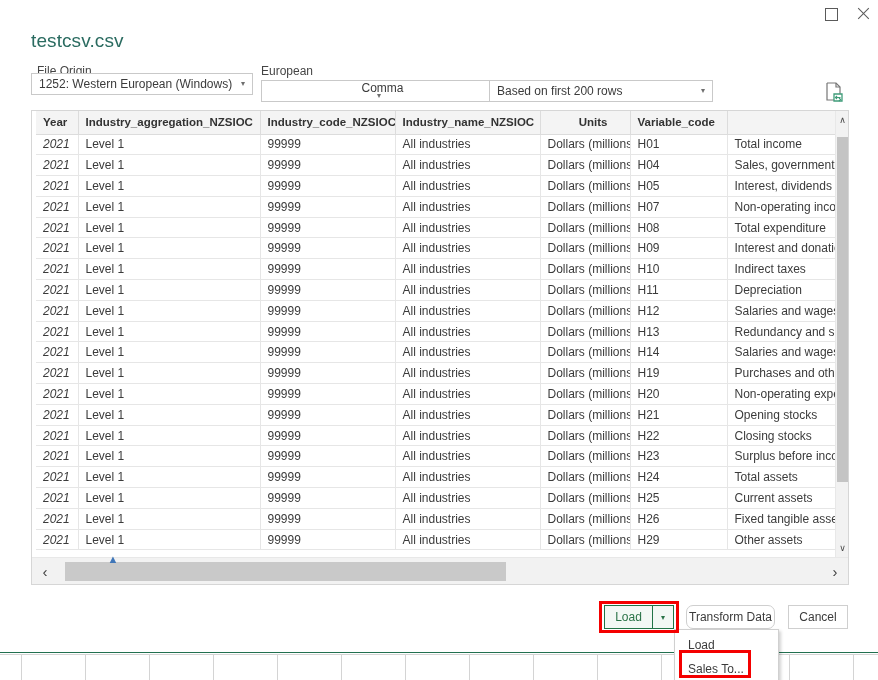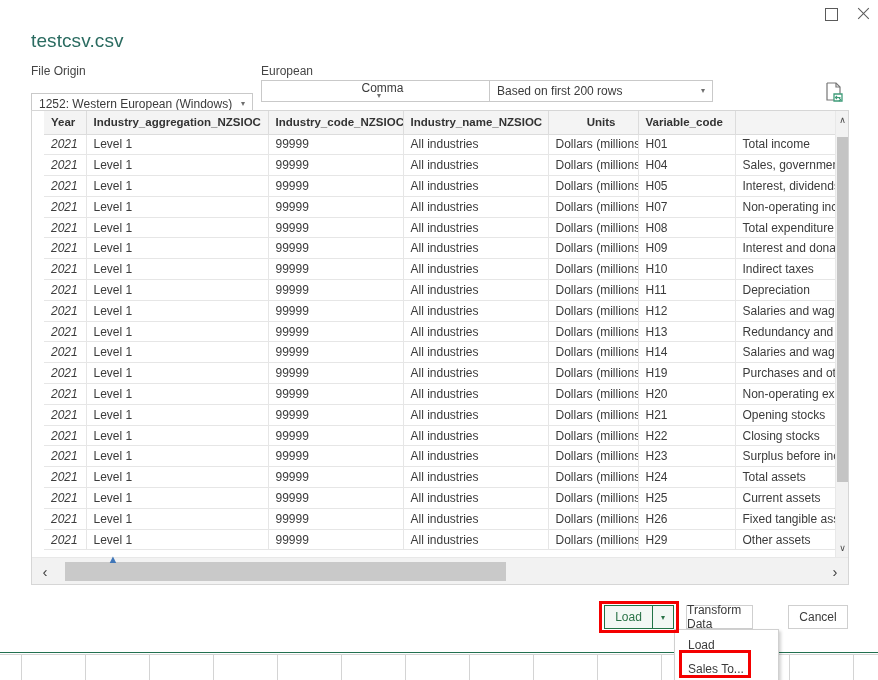--- a/index.html
+++ b/index.html
@@ -126,22 +126,22 @@
   }
   .combo .caret {
     width: 18px;
     text-align: center;
     font-size: 8px;
     color: #6e6e6e;
     line-height: 1;
     padding-bottom: 1px;
   }
 
-  #lbl-origin   { left: 31px;  top: 64px; }
-  #cmb-origin   { left: 31px;  top: 93px; width: 222px; }
+  #lbl-origin   { left: 37px;  top: 64px; }
+  #cmb-origin   { left: 31px;  top: 73px; width: 222px; }
   #lbl-delim    { left: 261px; top: 64px; }
   #cmb-delim    { left: 261px; top: 80px; width: 236px; flex-direction: column; }
   #lbl-dtype    { left: 489px; top: 79px; }
   #cmb-dtype    { left: 489px; top: 80px; width: 224px; }
 
   
   #refresh-file-icon {
     position: absolute;
     left: 824px; top: 81px;
     width: 20px; height: 22px;
@@ -152,21 +152,21 @@
     position: absolute;
     left: 31px; top: 110px;
     width: 818px; height: 475px;
     border: 1px solid #d6d6d6;
     box-sizing: border-box;
     background: #ffffff;
     overflow: hidden;
   }
   #grid-clip {
     position: absolute;
-    left: 12px; top: 0;
+    left: 4px; top: 0;
     width: 805px;
     height: 446px;
     overflow: hidden;
   }
   table.preview-table {
     border-collapse: collapse;
     table-layout: fixed;
     width: 880px;
     font-size: 12px;
   }
@@ -296,21 +296,21 @@
     color: #2a7347;
     border-right: 1px solid #217346;
     box-sizing: border-box;
   }
   #btn-load-caret {
     width: 20px;
     display: flex; align-items: center; justify-content: center;
     font-size: 8px;
     color: #2a7347;
   }
-  #btn-transform { left: 686px; top: 605px; width: 67px; }
+  #btn-transform { left: 686px; top: 605px; width: 89px; border-radius: 7px; }
   #btn-cancel    { left: 788px; top: 605px; width: 60px; }
 
   
   #load-menu {
     position: absolute;
     left: 674px; top: 629px;
     width: 105px;
     background: #ffffff;
     border: 1px solid #d0d0d0;
     box-shadow: 2px 2px 3px rgba(0,0,0,.18);

